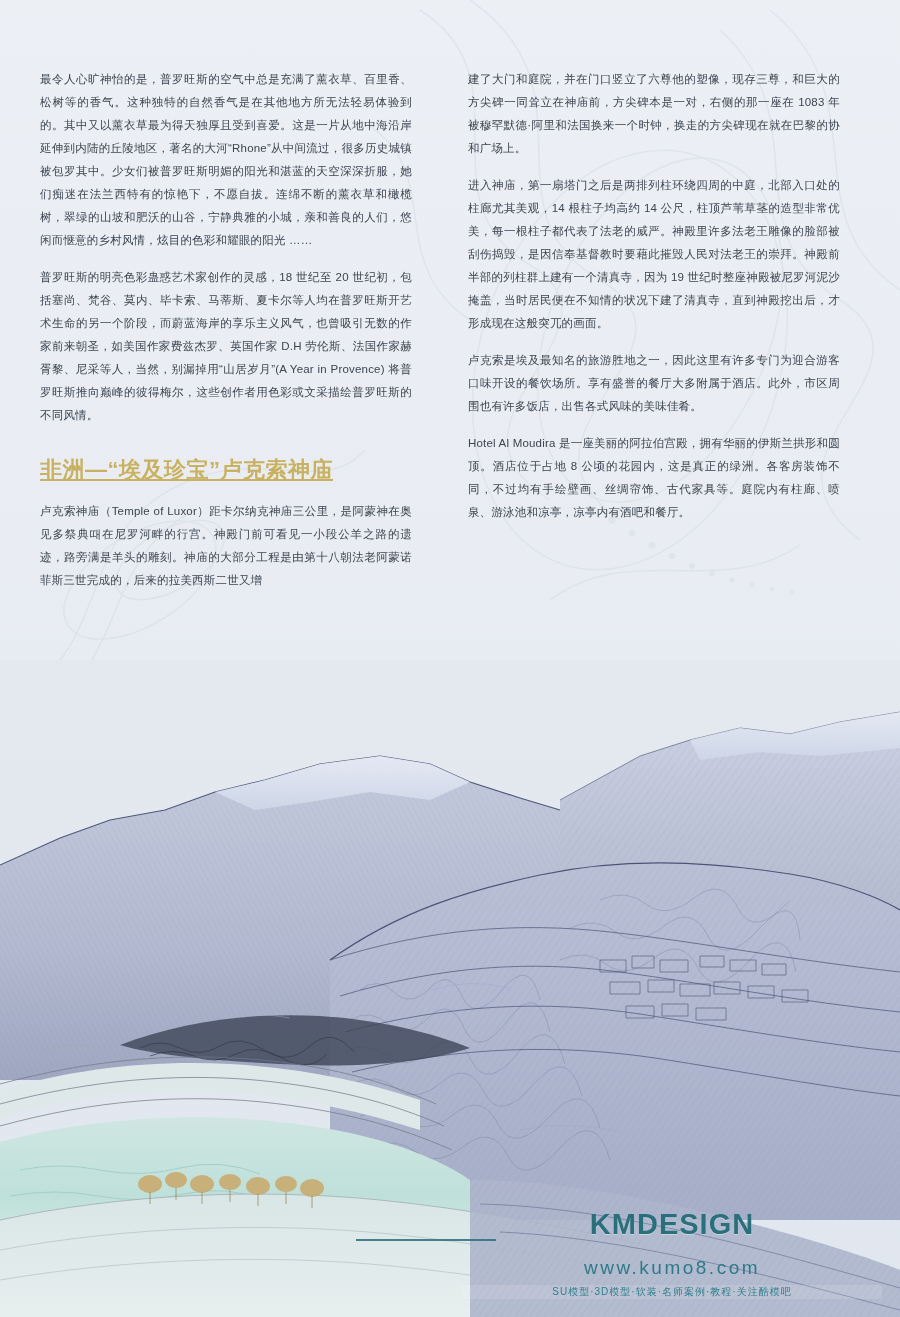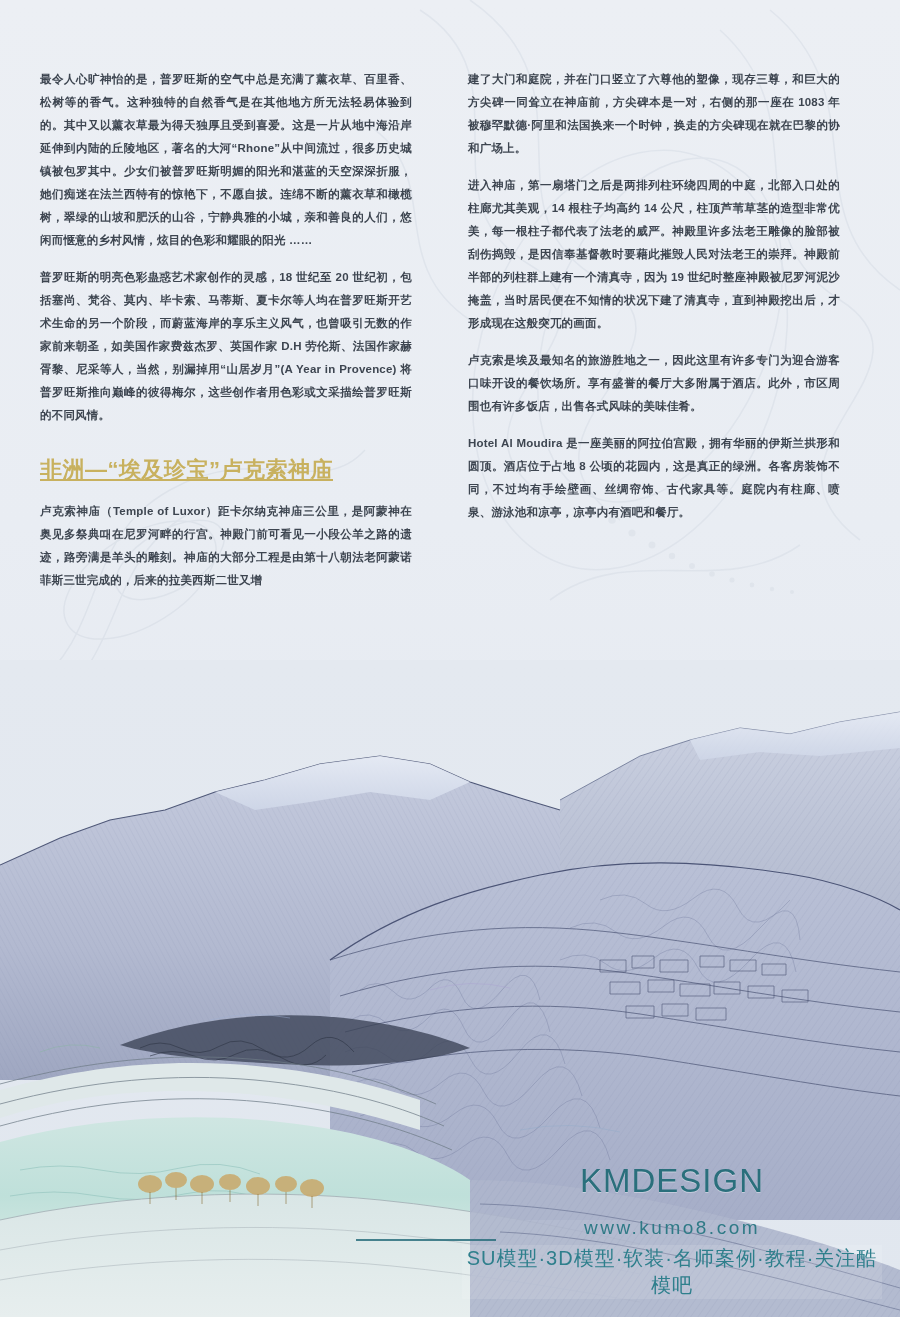--- a/index.html
+++ b/index.html
@@ -46,21 +46,20 @@
     font-size: 11.5px;
     line-height: 2.0;
     text-align: justify;
     letter-spacing: .2px;
   }
   .col.left  { left: 40px; }
   .col.right { left: 468px; }
 
   .para {
     margin: 0 0 14px 0;
-    font-weight: bold;
   }
 
   .section-head {
     margin: 26px 0 14px 0;
     font-size: 22px;
     line-height: 1.5;
     font-weight: bold;
     color: #c8b15f;
     letter-spacing: .5px;
     text-decoration: underline;
@@ -81,36 +80,36 @@
   .brand {
     position: absolute;
     right: 18px;
     bottom: 18px;
     width: 420px;
     text-align: center;
     pointer-events: auto;
   }
   .brand-title {
     font-family: "Liberation Sans", sans-serif;
-    font-size: 33px;
-    font-weight: normal;
+    font-size: 29px;
+    font-weight: bold;
     letter-spacing: 1px;
     color: #2a6f7c;
     text-shadow: 0 1px 0 rgba(255,255,255,.35);
     line-height: 1.05;
   }
   .brand-url {
     font-family: "Liberation Sans", sans-serif;
     font-size: 19px;
     letter-spacing: 2.5px;
     color: #2f7a86;
     margin-top: 18px;
   }
   .brand-tag {
-    font-size: 20px;
+    font-size: 10px;
     letter-spacing: 1px;
     color: #2e7f8c;
     margin-top: 6px;
     background: rgba(255,255,255,.12);
   }
   .brand-rule {
     position: absolute;
     right: 404px;
     bottom: 76px;
     width: 140px;

